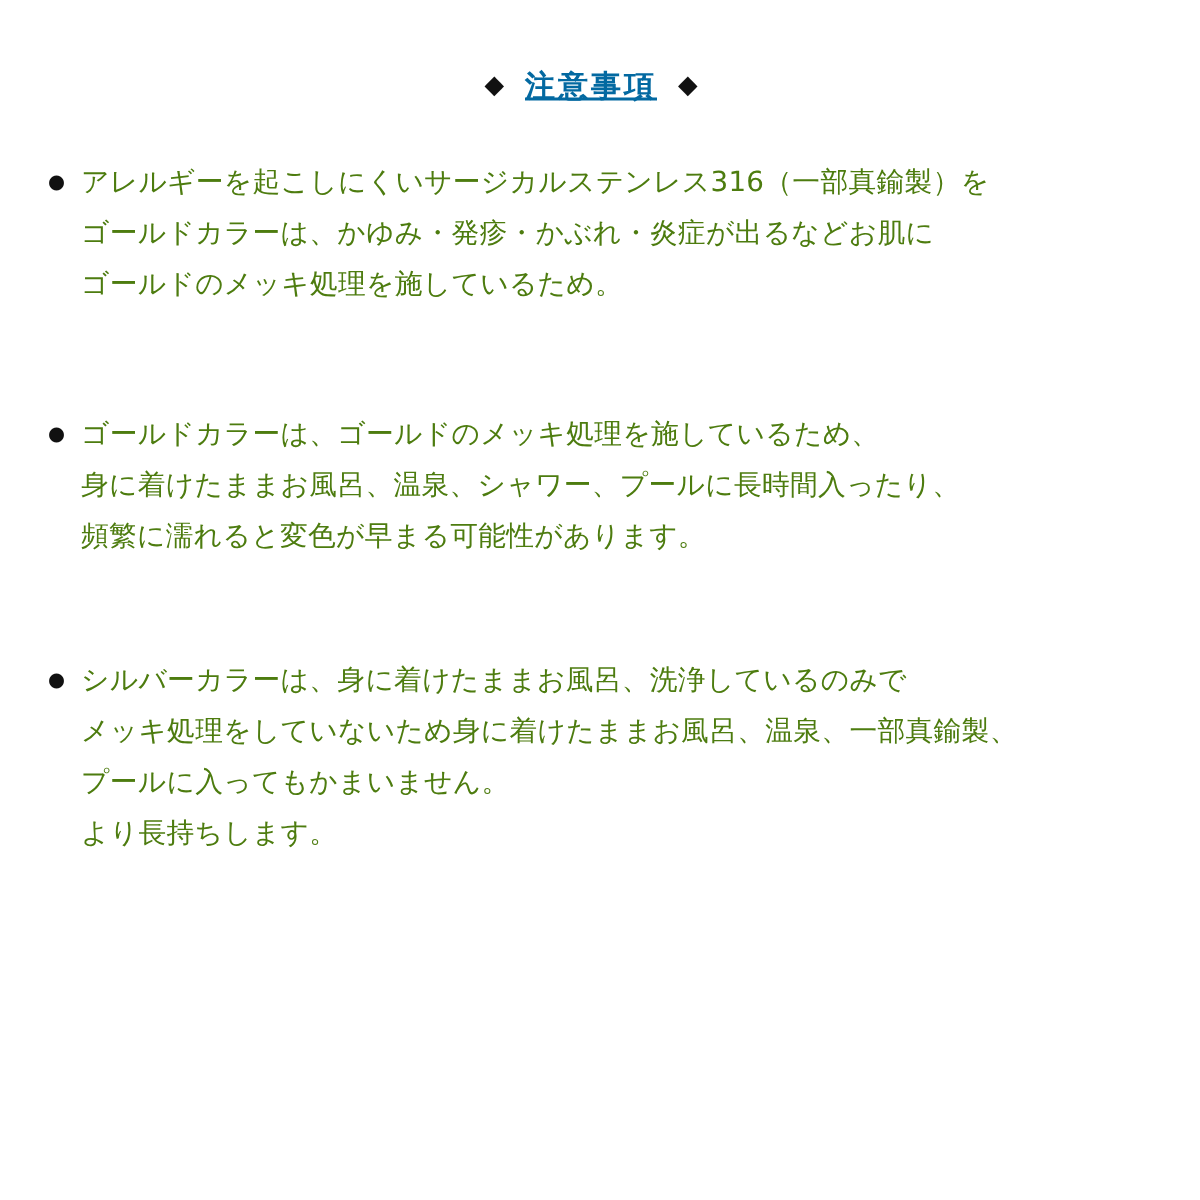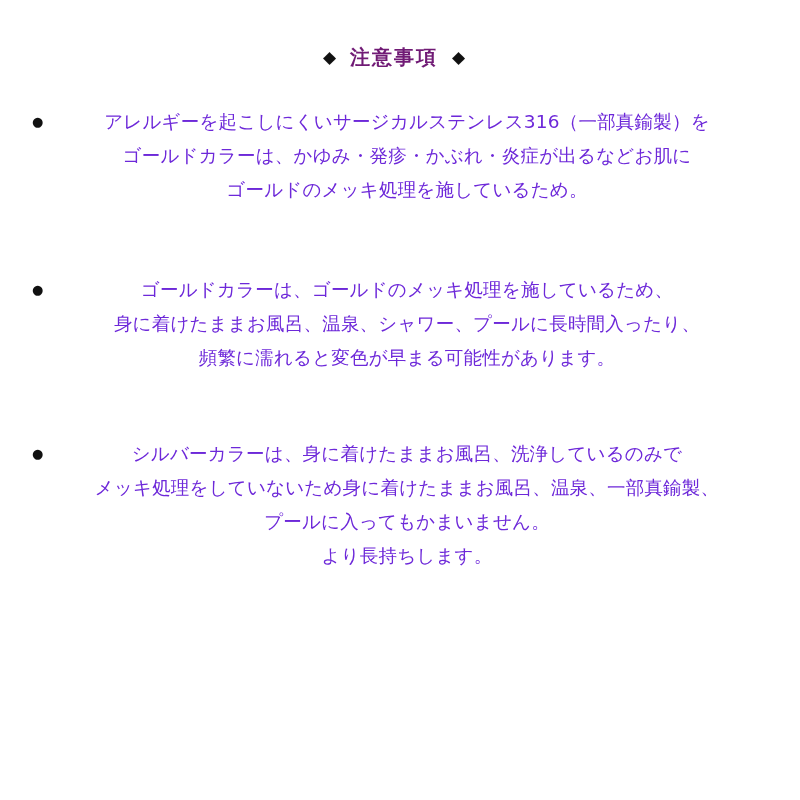--- a/index.html
+++ b/index.html
@@ -31,22 +31,23 @@
   .diamond {
     font-size: 17px;
     line-height: 1;
     color: #111111;
     display: inline-block;
   }
   .title-text {
     font-size: 20px;
     font-weight: bold;
     letter-spacing: 2px;
-    color: #701a75;
+    color: #0369a1;
     white-space: nowrap;
+    text-decoration: underline;
   }
   .notes {
     display: block;
   }
   .note {
     display: flex;
     align-items: flex-start;
     margin: 0 0 58px 0;
   }
   .note:last-child { margin-bottom: 0; }
@@ -59,24 +60,23 @@
     text-align: left;
     padding-left: 4px;
     box-sizing: border-box;
   }
   .note-body {
     flex: 1 1 auto;
   }
   .line {
     font-size: 18.5px;
     line-height: 34px;
-    color: #6d28d9;
+    color: #4d7c0f;
     letter-spacing: 0.2px;
     white-space: pre;
-    text-align: center;
   }
   .note-1 { margin-bottom: 66px; }
   .note-2 { margin-bottom: 62px; }
 </style>
 </head>
 <body>
 
 <div class="page">
 
   <div class="title-row">

